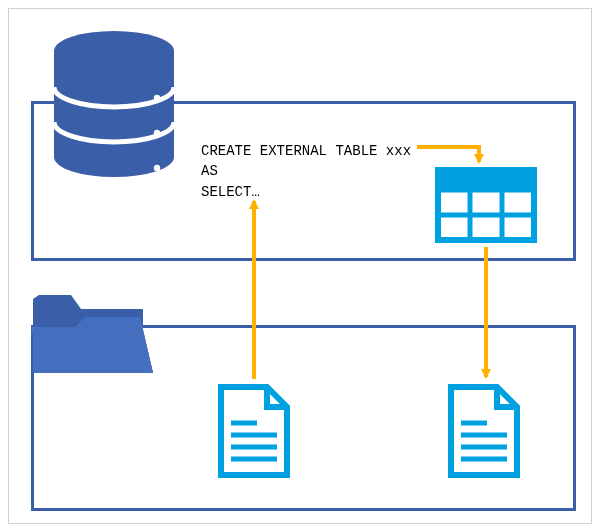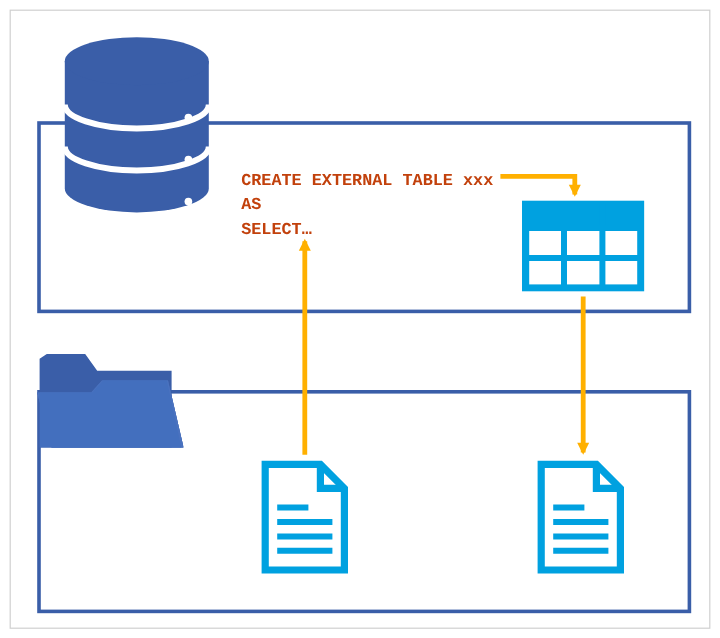--- a/index.html
+++ b/index.html
@@ -35,22 +35,22 @@
     left: 22px;
     top: 316px;
     width: 545px;
     height: 186px;
   }
   .sql-text {
     position: absolute;
     left: 192px;
     top: 132px;
     font-size: 14px;
-    font-weight: bold;
-    color: #c2410c;
+    font-weight: normal;
+    color: #000000;
     line-height: 1.45;
     white-space: pre;
     font-family: "Courier New", monospace;
   }
   .icon {
     position: absolute;
   }
   .db-icon { left: 40px; top: 20px; width: 130px; height: 150px; }
   .folder-icon { left: 22px; top: 274px; width: 122px; height: 98px; }
   .table-icon { left: 426px; top: 158px; width: 102px; height: 76px; }

